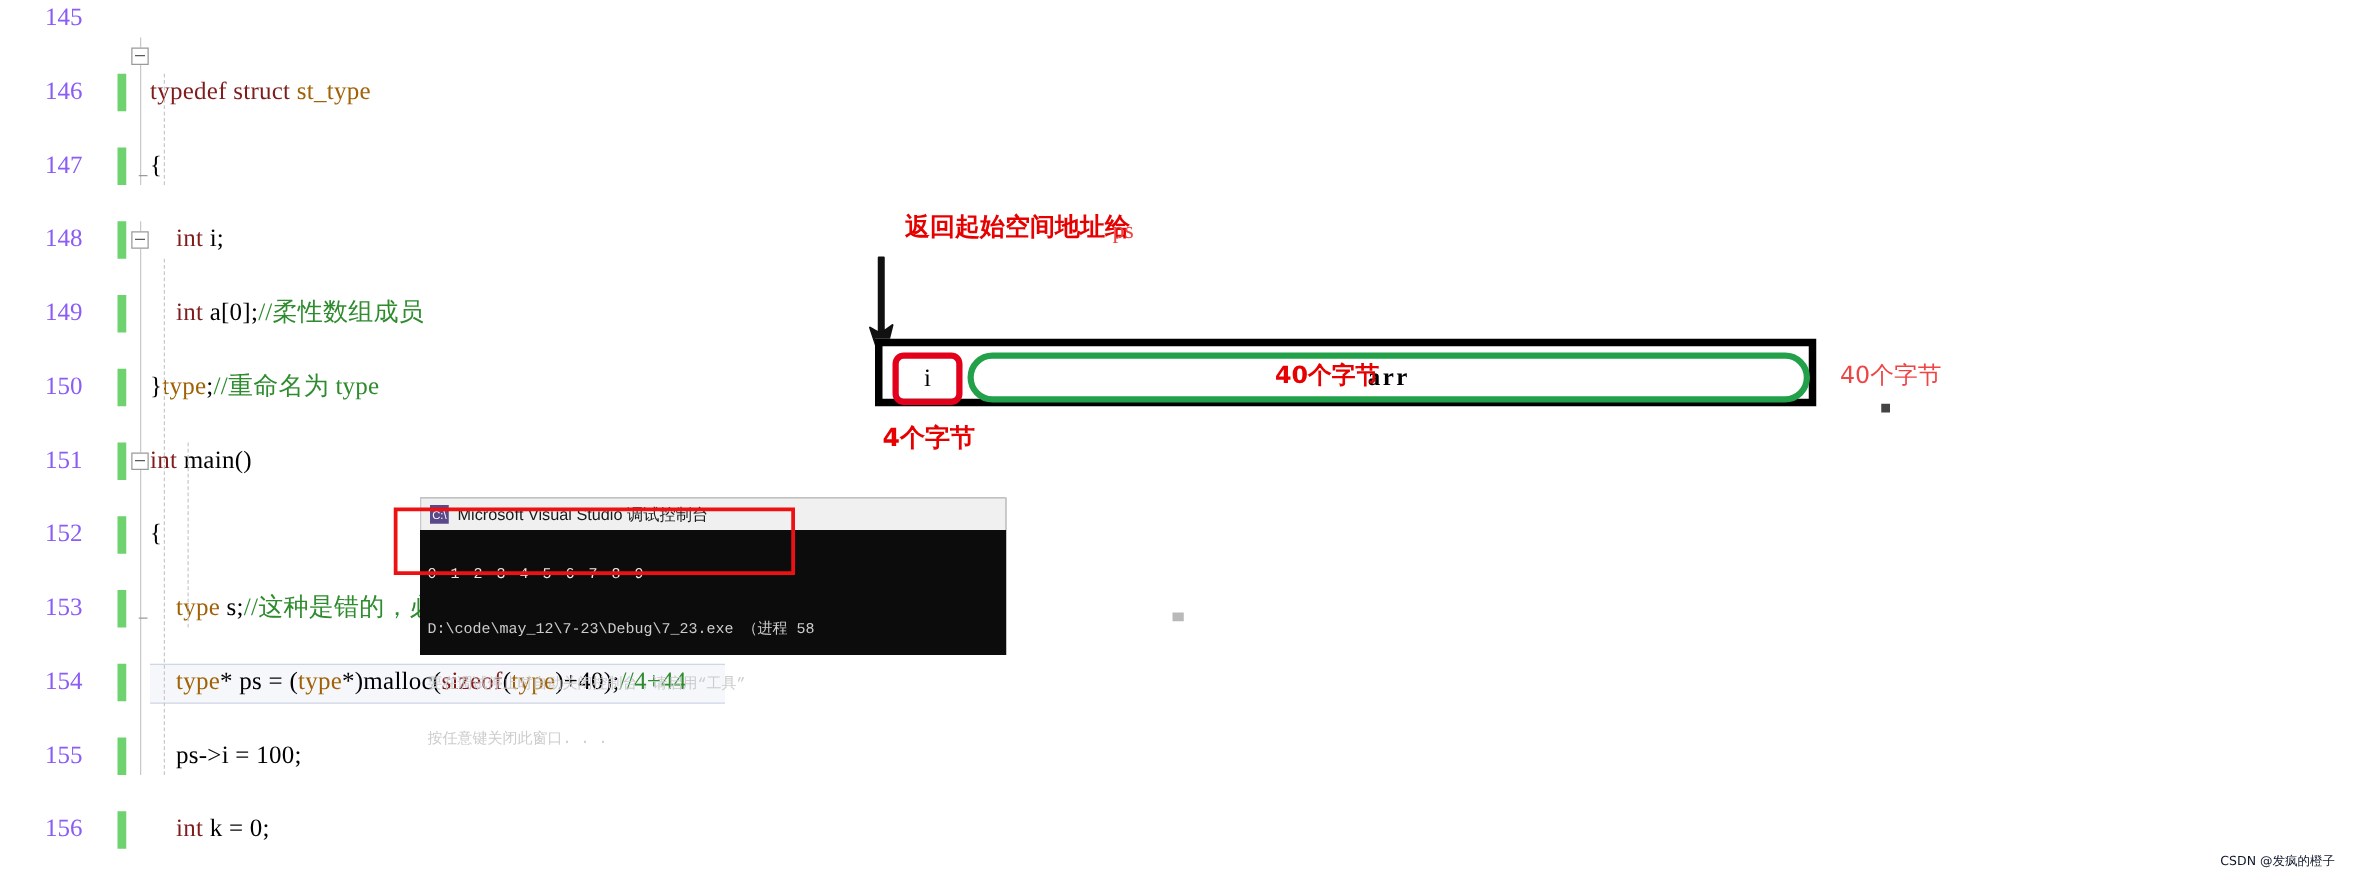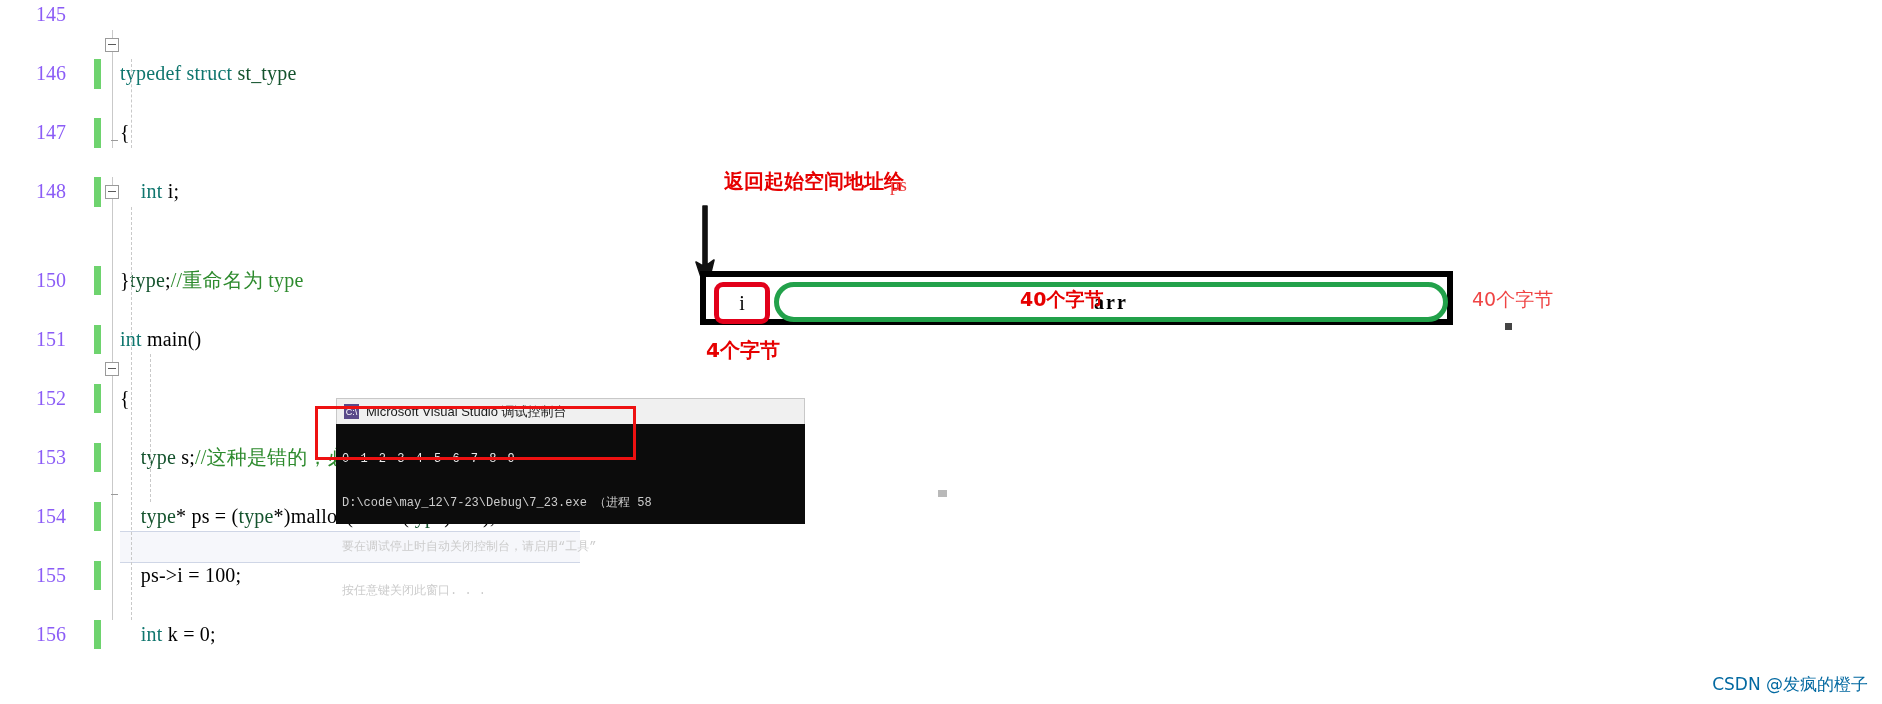--- a/index.html
+++ b/index.html
@@ -26,22 +26,22 @@
   }
   .fold:after{
     content:"";position:absolute;left:2px;top:5px;width:8px;height:1px;background:#5a5a5a;
   }
   .fold-end{position:absolute;left:111px;width:7px;height:1px;background:#9a9a9a;}
   .codetext{
     position:absolute;left:120px;top:0;
     font-family:"Liberation Serif",serif;font-size:20px;color:#000000;
     letter-spacing:0.2px;
   }
-  .kw{color:#0f766e;}
-  .ty{color:#14532d;}
+  .kw{color:#7f1d1d;}
+  .ty{color:#a16207;}
   .cm{color:#2e8b2e;}
   .pl{color:#000000;}
 
   .hl-line{
     position:absolute;left:120px;width:460px;height:29.5px;
     border-top:1px solid #cfd6e6;border-bottom:1px solid #cfd6e6;
     background:#f6f7fb;
   }
 
   
@@ -95,34 +95,35 @@
     padding:2px 6px 0 6px;color:#ccc;font-size:12px;line-height:22px;
     font-family:"Liberation Mono",monospace;white-space:pre;
   }
   #console-body .out0{color:#e8e8e8;letter-spacing:2px;}
   .red-frame{
     position:absolute;left:315px;top:406px;width:321px;height:54px;
     border:3px solid #ee1111;box-sizing:border-box;
   }
 
   #watermark{
-    position:absolute;right:14px;bottom:8px;color:#0369a1;font-size:17px;
+    position:absolute;right:14px;bottom:8px;color:#0f172a;font-size:10px;
     font-family:"DejaVu Sans",sans-serif;
   }
   .tiny-sq{position:absolute;width:7px;height:7px;background:#444;}
 </style>
 </head>
 <body>
 
 <div id="editor">
     <div class="hl-line" style="top: 531px;"></div>
     <div class="code-row" style="top: 0px;"><div class="lnum">145</div><div class="changebar cb-none"></div><div class="codetext"></div></div>
     <div class="code-row" style="top: 29.5px; padding-left: 16px;"><div class="lnum">146</div><div class="changebar cb-green"></div><div class="codetext"><span class="kw">typedef </span><span class="kw">struct </span><span class="ty">st_type</span></div></div>
     <div class="code-row" style="top: 59px; padding-left: 46px;"><div class="lnum">147</div><div class="changebar cb-green"></div><div class="codetext"><span class="pl">{</span></div></div>
     <div class="code-row" style="top: 88.5px; padding-left: 40px;"><div class="lnum">148</div><div class="changebar cb-green"></div><div class="codetext"><span class="pl">    </span><span class="kw">int</span><span class="pl"> i;</span></div></div>
+    <div class="code-row" style="top: 118px;"><div class="lnum">149</div><div class="changebar cb-green"></div><div class="codetext"><span class="pl">    </span><span class="kw">int</span><span class="pl"> a[0];</span><span class="cm">//柔性数组成员</span></div></div>
     <div class="code-row" style="top: 147.5px;"><div class="lnum">150</div><div class="changebar cb-green"></div><div class="codetext"><span class="pl">}</span><span class="ty">type</span><span class="pl">;</span><span class="cm">//重命名为 type</span></div></div>
     <div class="code-row" style="top: 177px;"><div class="lnum">151</div><div class="changebar cb-green"></div><div class="codetext"><span class="kw">int</span><span class="pl"> main()</span></div></div>
     <div class="code-row" style="top: 206.5px;"><div class="lnum">152</div><div class="changebar cb-green"></div><div class="codetext"><span class="pl">{</span></div></div>
     <div class="code-row" style="top: 236px;"><div class="lnum">153</div><div class="changebar cb-green"></div><div class="codetext"><span class="pl">    </span><span class="ty">type</span><span class="pl"> s;</span><span class="cm">//这种是错的，必须由malloc分配空间</span></div></div>
     <div class="code-row" style="top: 265.5px;"><div class="lnum">154</div><div class="changebar cb-green"></div><div class="codetext"><span class="pl">    </span><span class="ty">type</span><span class="pl">* ps = (</span><span class="ty">type</span><span class="pl">*)malloc(</span><span class="kw">sizeof</span><span class="pl">(</span><span class="ty">type</span><span class="pl">)+40);</span><span class="cm">//4+44</span></div></div>
     <div class="code-row" style="top: 295px;"><div class="lnum">155</div><div class="changebar cb-green"></div><div class="codetext"><span class="pl">    ps-&gt;i = 100;</span></div></div>
     <div class="code-row" style="top: 324.5px;"><div class="lnum">156</div><div class="changebar cb-green"></div><div class="codetext"><span class="pl">    </span><span class="kw">int</span><span class="pl"> k = 0;</span></div></div>
     <div class="guide" style="left: 112px; top: 29.5px; height: 118px;"></div>
     <div class="guide-dashed" style="left: 131px; top: 59px; height: 88.5px;"></div>
     <div class="guide" style="left: 112px; top: 177px; height: 442.5px;"></div>

